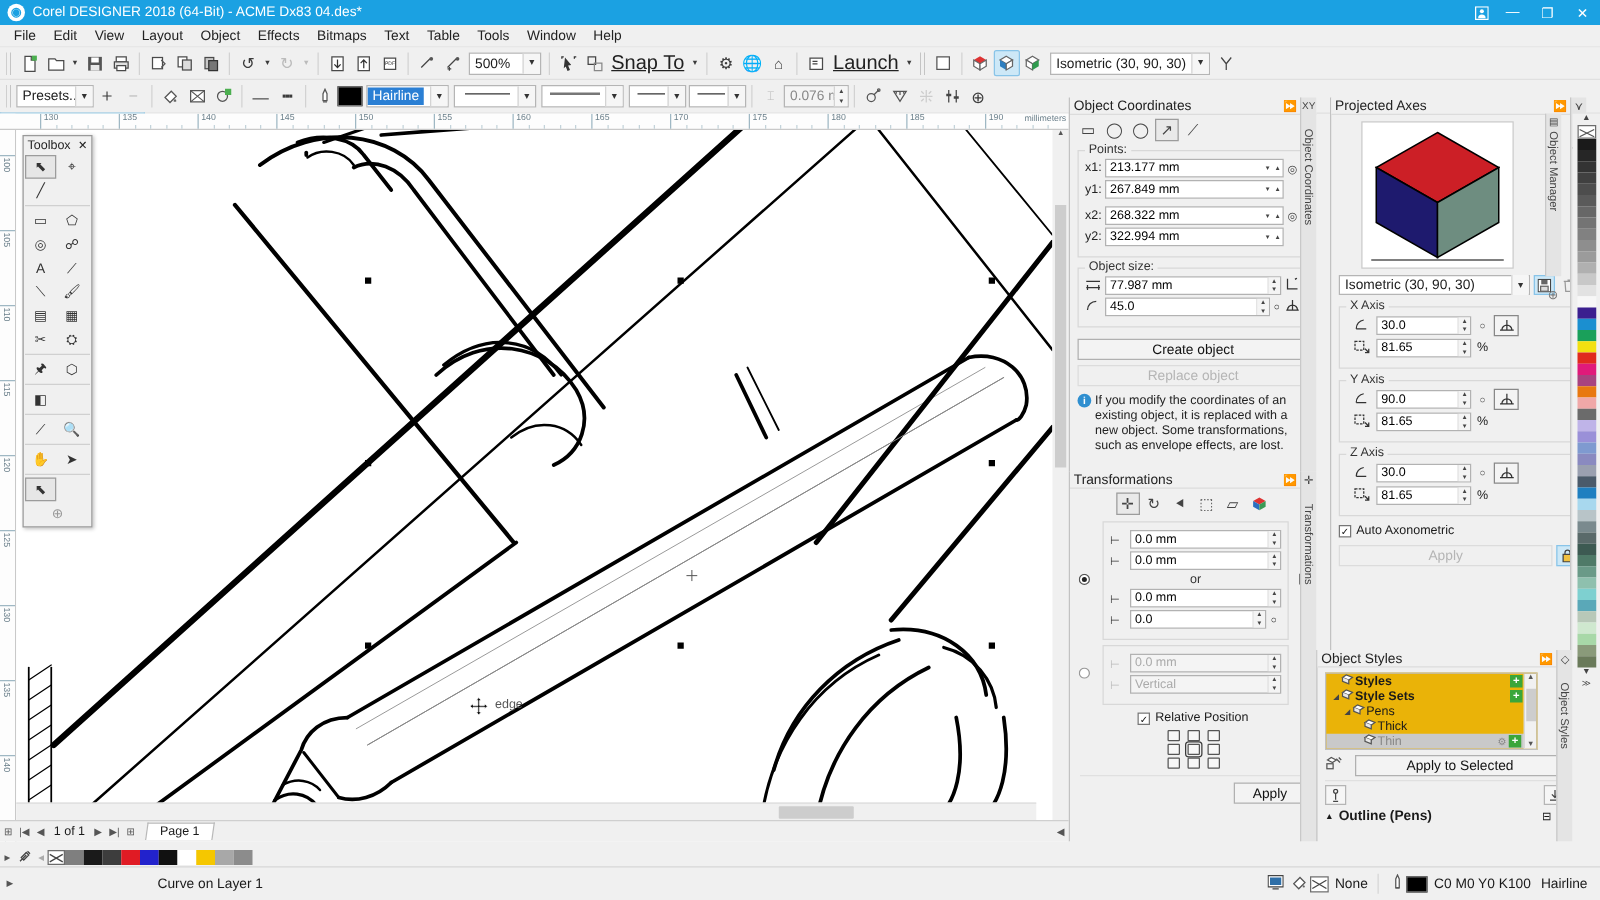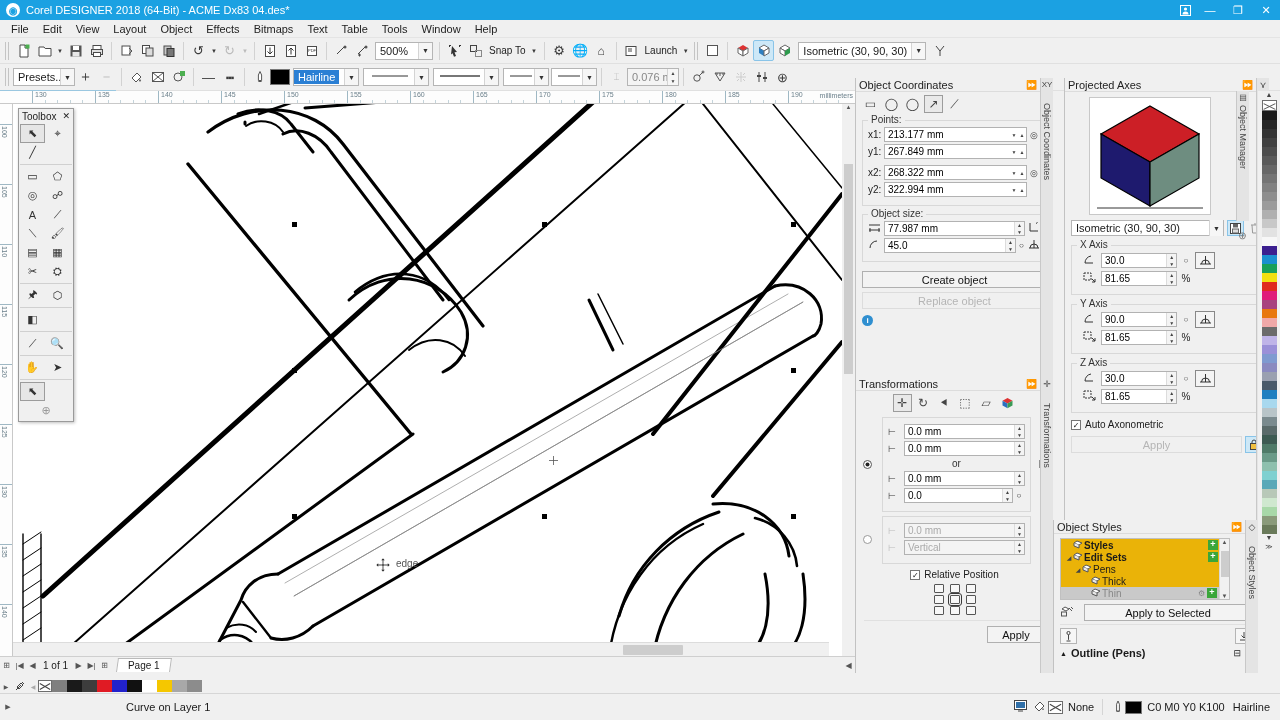--- a/index.html
+++ b/index.html
@@ -38,21 +38,21 @@
   
   .toolbar { height:26px; background:#f0f0f0; display:flex; align-items:center;
              padding:0 2px; border-bottom:1px solid #e0e0e0; }
   .toolbar.two { height:27px; }
   .tb-btn { width:21px; height:21px; display:flex; align-items:center; justify-content:center;
             color:#3b3b3b; font-size:12px; border:1px solid transparent; border-radius:2px; }
   .tb-btn.dis { color:#bbb; }
   .tb-sep { width:1px; height:18px; background:#d2d2d2; margin:0 4px; }
   .tb-grip { width:5px; height:18px; margin:0 3px;
              background:repeating-linear-gradient(90deg,#c4c4c4 0 1px,transparent 1px 3px); }
-  .tb-label { font-size:10px; padding:0 3px; color:#222; }
+  .tb-label { font-size:16px; padding:0 3px; color:#222;text-decoration:underline; }
 
   .combo { display:flex; align-items:center; height:18px; border:1px solid #b5b5b5;
            background:#fff; font-size:11px; }
   .combo .val { padding:0 4px; flex:1; white-space:nowrap; overflow:hidden; line-height:16px; }
   .combo .arr { width:14px; height:16px; border-left:1px solid #d4d4d4; background:#f6f6f6;
                 display:flex; align-items:center; justify-content:center; font-size:7px; color:#333; }
   .spin { width:11px; height:16px; display:flex; flex-direction:column; }
   .spin i { flex:1; font-size:5px; line-height:8px; text-align:center; color:#444;
             background:#f6f6f6; border-left:1px solid #d4d4d4; font-style:normal; }
 
@@ -930,20 +930,21 @@
       <div class="btn">Create object</div>
     </div>
     <div class="btnrow" style="margin-top:3px;">
       <div class="btn dis">Replace object</div>
     </div>
 
     <div class="infobox">
       <div class="i">
         <div class="ibadge">i</div>
       </div>
+      <div style="width:162px;">If you modify the coordinates of an existing object, it is replaced with a new object.  Some transformations, such as envelope effects, are lost.</div>
     </div>
 
     <div class="dkside">
       <div style="text-align:center;font-size:8px;margin-top:2px;color:#444;">XY</div>
       <div class="vtxt">Object Coordinates</div>
     </div>
   </div>
 
   <div class="docker" style="left:855px;top:377px;width:198px;height:296px;">
     <div class="dk-title">
@@ -1280,21 +1281,21 @@
             <div style="flex:1"></div>
             <div class="plusg" style="margin-right:11px;">+</div>
           </div>
           <div class="trow">
             <div style="width:2px"></div>
             <div class="tw">◢</div>
             <div style="width:11px;"><svg width="10" height="9" viewBox="0 0 10 9">
                 <path d="M1 3l3-2 5 2-3 2z" fill="#fff" stroke="#555"></path>
                 <path d="M1 3v3l5 2V5" fill="#e8e8e8" stroke="#555"></path>
               </svg></div>
-            <div style="font-weight:bold;">Edit Sets</div>
+            <div style="font-weight:bold;">Style Sets</div>
             <div style="flex:1"></div>
             <div class="plusg" style="margin-right:11px;">+</div>
           </div>
           <div class="trow">
             <div style="width:11px"></div>
             <div class="tw">◢</div>
             <div style="width:11px;"><svg width="10" height="9" viewBox="0 0 10 9">
                 <path d="M1 3l3-2 5 2-3 2z" fill="#fff" stroke="#555"></path>
                 <path d="M1 3v3l5 2V5" fill="#e8e8e8" stroke="#555"></path>
               </svg></div>

